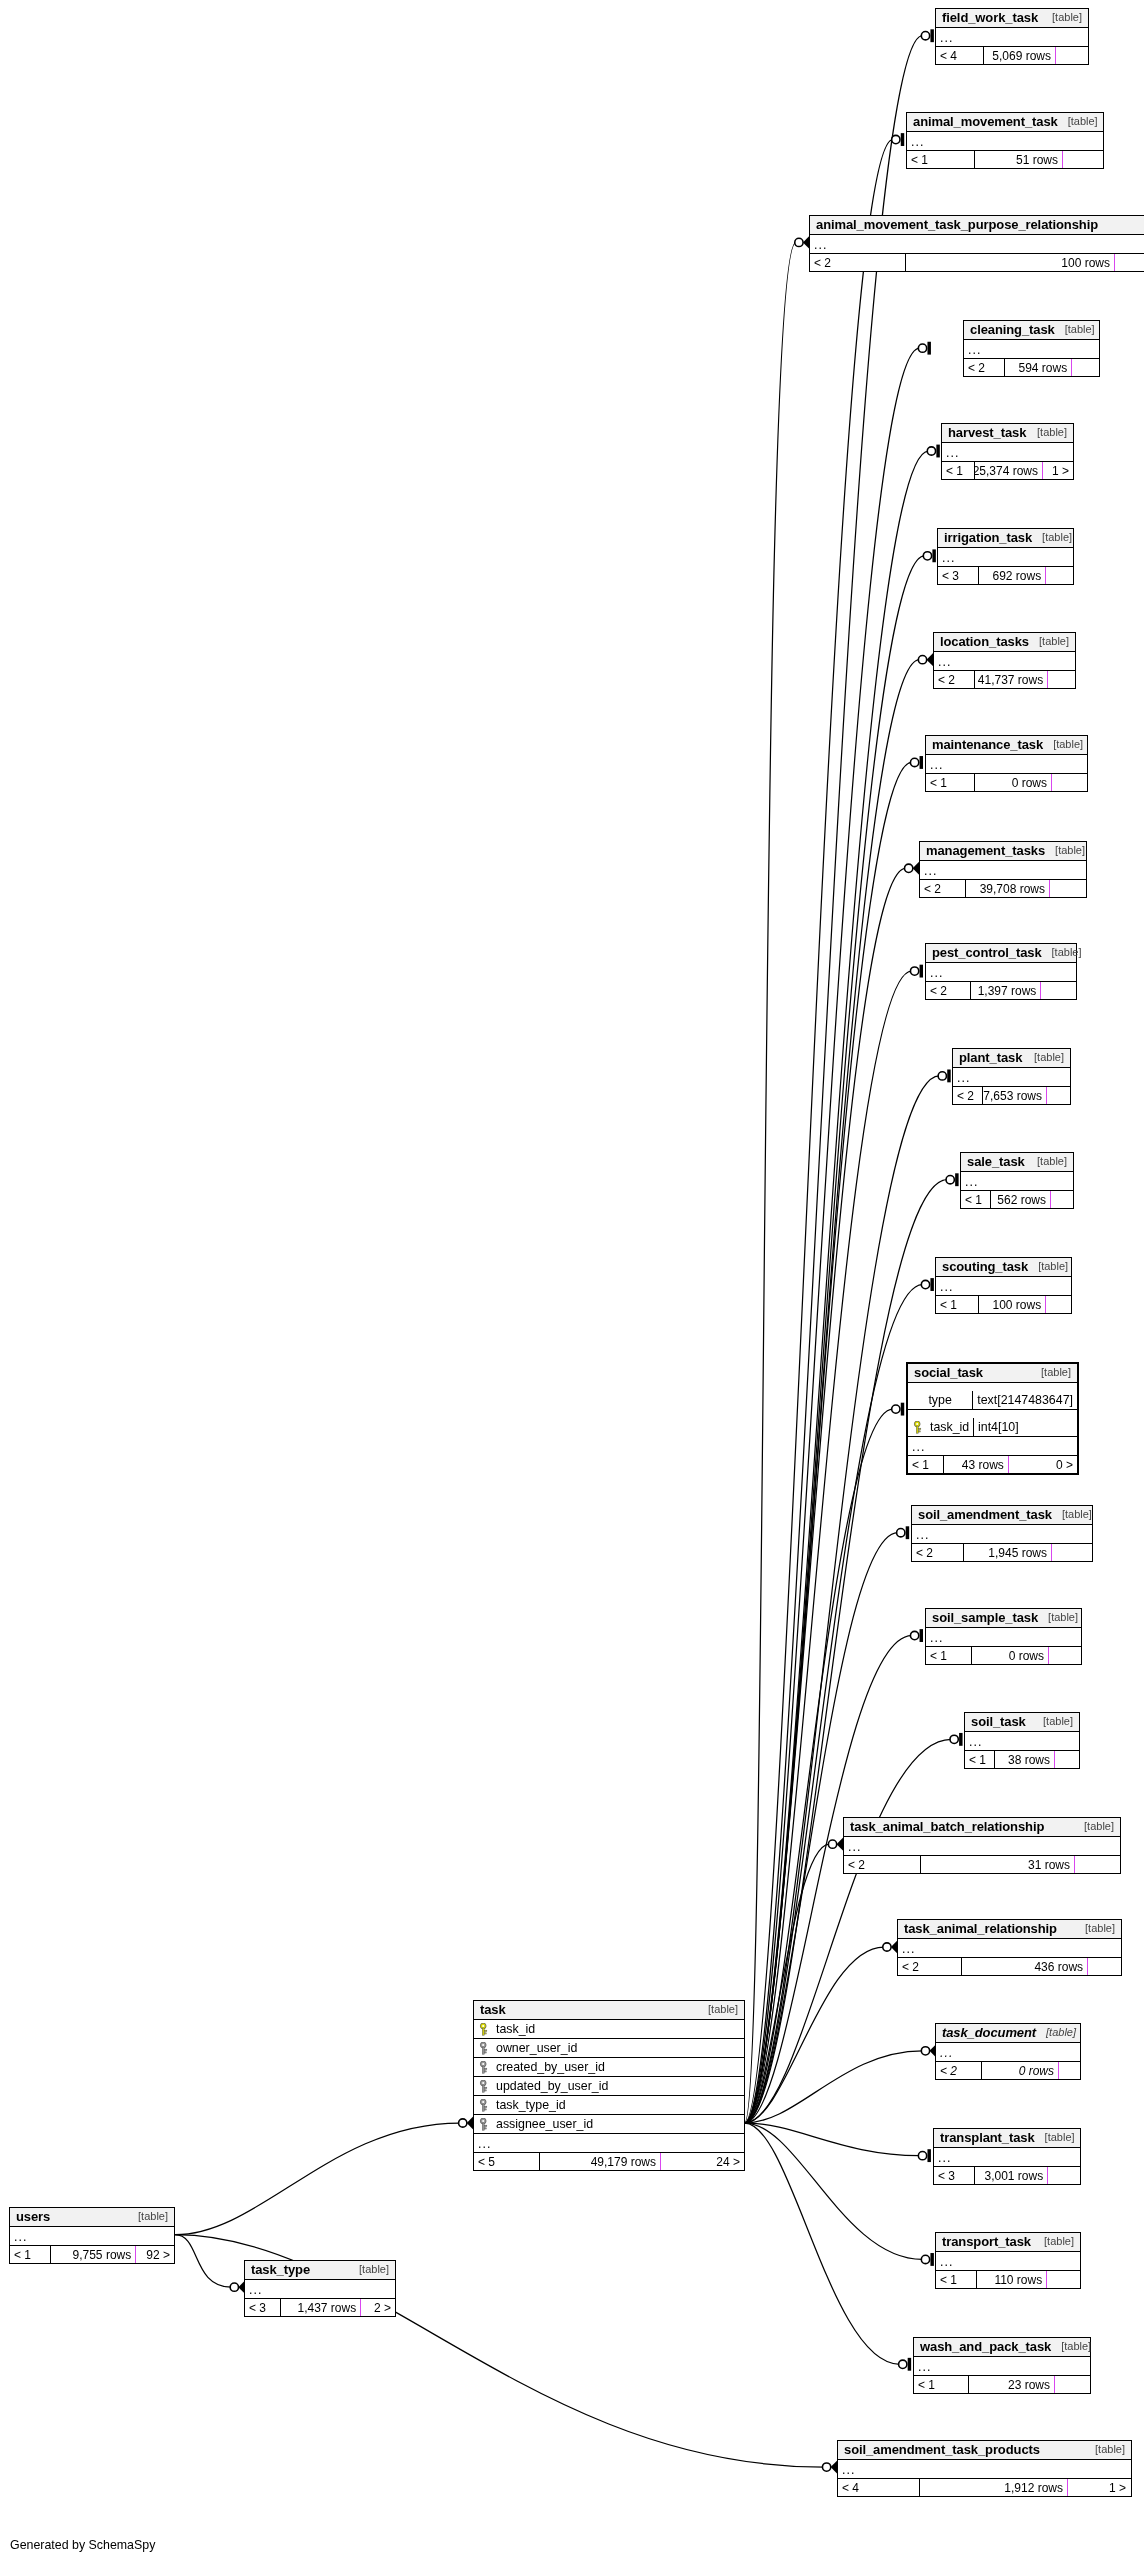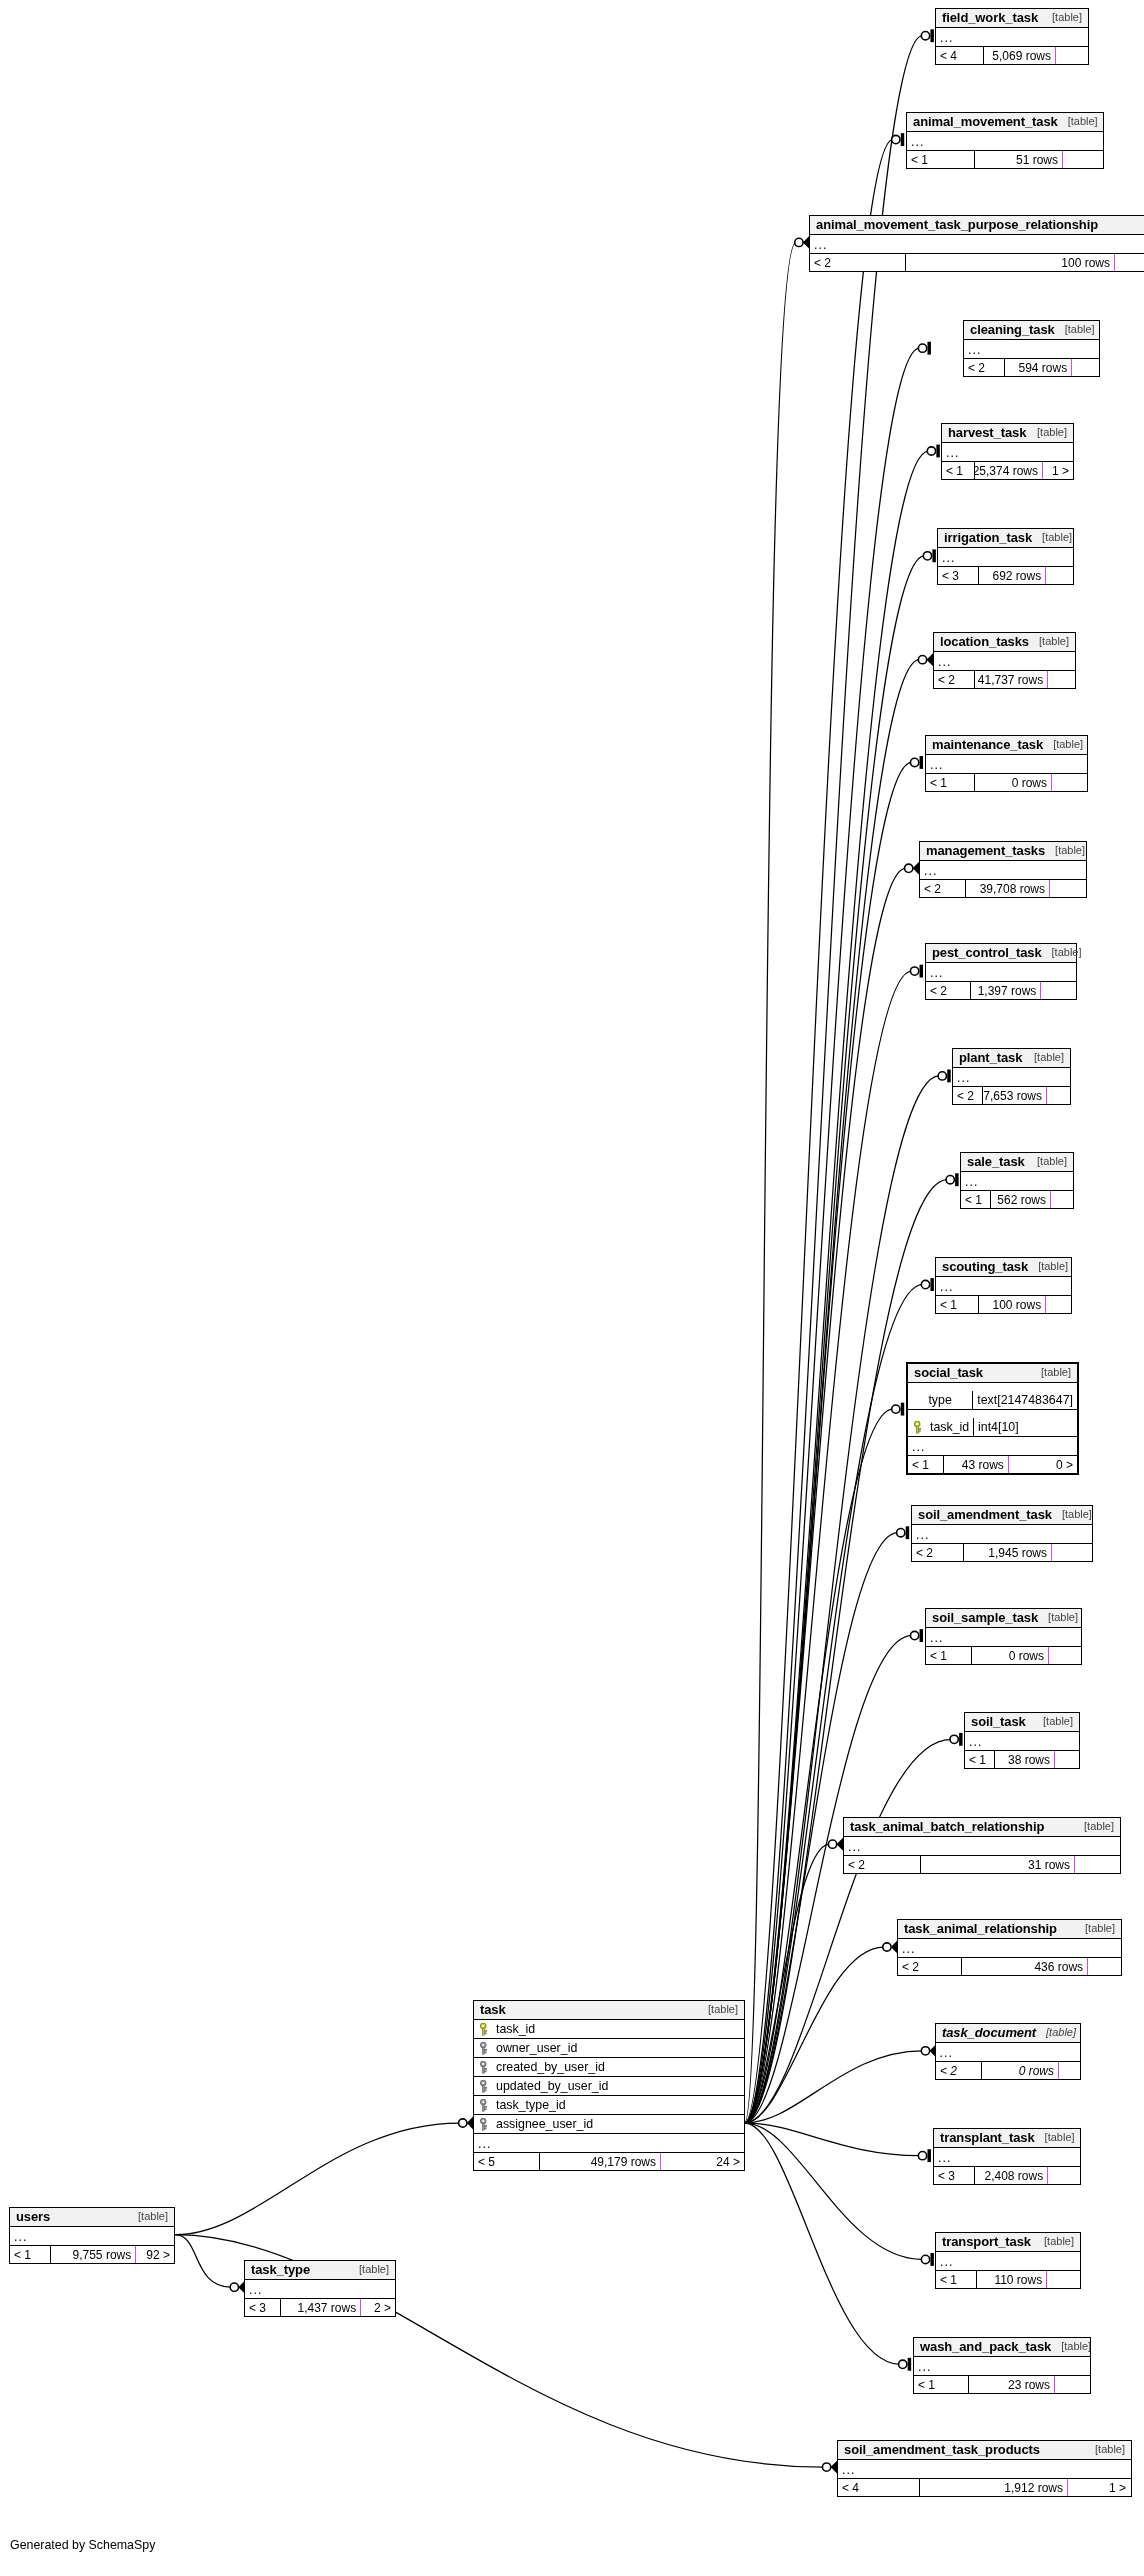--- a/index.html
+++ b/index.html
@@ -527,21 +527,21 @@
         </div>
       </div>
       <div class="tbl" style="left: 933px; top: 2128px; width: 148px;">
         <div class="hdr">
           <span class="nm">transplant_task</span>
           <span class="tag">[table]</span>
         </div>
         <div class="ellip">...</div>
         <div class="foot">
           <div class="f l" style="width:41px">&lt; 3</div>
-          <div class="f c" style="width:74px">2,408 rows</div>
+          <div class="f c" style="width:74px">3,001 rows</div>
           <div class="f r" style="width:32px"></div>
         </div>
       </div>
       <div class="tbl" style="left: 935px; top: 2232px; width: 146px;">
         <div class="hdr">
           <span class="nm">transport_task</span>
           <span class="tag">[table]</span>
         </div>
         <div class="ellip">...</div>
         <div class="foot">

